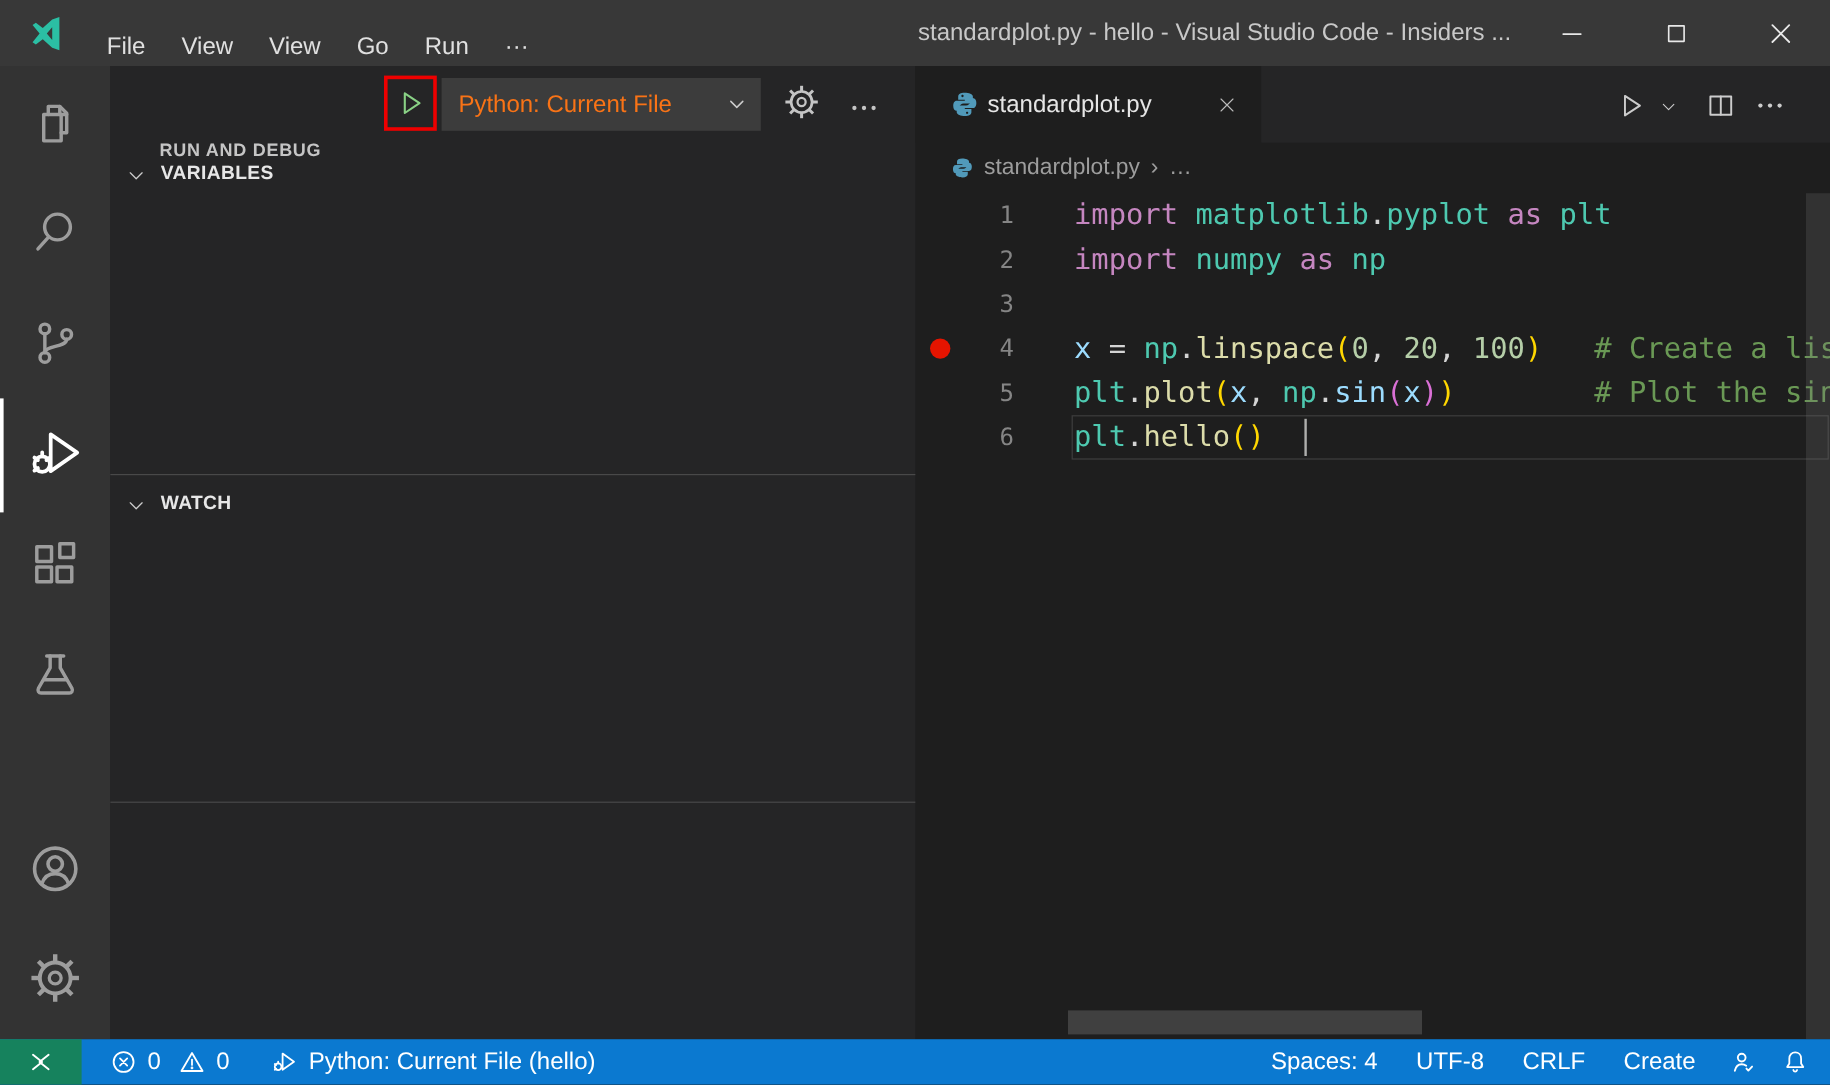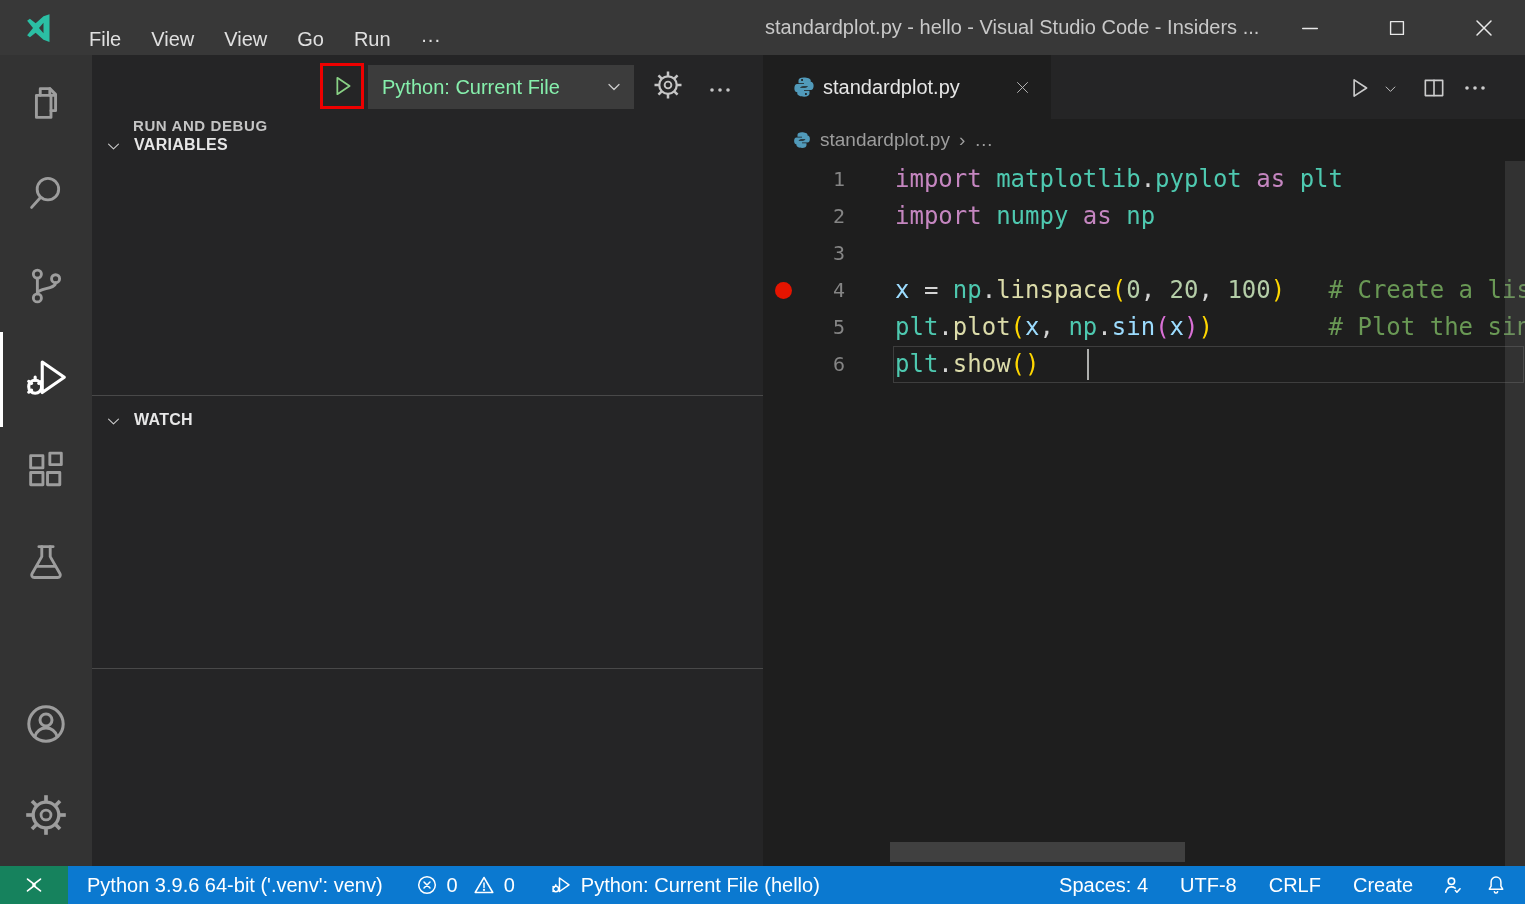--- a/index.html
+++ b/index.html
@@ -20,21 +20,21 @@
   
   #activitybar { left:0; top:55px; width:92px; height:811px; background:#333333; }
   .act-item { position:absolute; left:0; width:92px; height:92px; display:flex; align-items:center; justify-content:center; color:#9D9D9D; }
   .act-item.active { color:#FFFFFF; }
   #active-indicator { left:0; top:277px; width:3px; height:95px; background:#FFFFFF; }
 
   
   #sidebar { left:92px; top:55px; width:671px; height:811px; background:#252526; }
   #run-panel-title { left:41px; top:22px; font-size:15px; font-weight:600; letter-spacing:.6px; color:#C5C5C5;margin-top:40px; }
   #annotation-box { left:228px; top:8px; width:44px; height:46px; border:3px solid #EE0000; display:flex; align-items:center; justify-content:center; }
-  #config-dropdown { left:276px; top:10px; width:266px; height:44px; background:#3C3C3C; display:flex; align-items:center; color:#86efac; font-size:20px; }
+  #config-dropdown { left:276px; top:10px; width:266px; height:44px; background:#3C3C3C; display:flex; align-items:center; color:#f97316; font-size:20px; }
   #config-dropdown .lbl { padding-left:14px; flex:1; white-space:nowrap; }
   #config-dropdown .chev { padding-right:10px; color:#CCCCCC; }
   .tool-ico { color:#C5C5C5; }
   .section-header { position:absolute; left:0; width:671px; height:34px; display:flex; align-items:center; color:#E7E7E7; }
   .section-header .chev { position:absolute; left:13px; top:10px; color:#CCCCCC; }
   .section-header .sect-label { position:absolute; left:42px; font-size:16px; font-weight:700; letter-spacing:.3px; }
   .divider { position:absolute; left:0; width:671px; height:1px; background:rgba(140,140,140,.35); }
 
   
   #editor { left:763px; top:55px; width:762px; height:811px; background:#1E1E1E; overflow:hidden; }
@@ -314,38 +314,35 @@
           <span class="breakpoint"></span>
           <span class="line-number">4</span>
           <span class="code-text"><span style="color: rgb(156, 220, 254);">x</span><span style="color: rgb(212, 212, 212);"> </span><span style="color: rgb(212, 212, 212);">=</span><span style="color: rgb(212, 212, 212);"> </span><span style="color: rgb(78, 201, 176);">np</span><span style="color: rgb(212, 212, 212);">.</span><span style="color: rgb(220, 220, 170);">linspace</span><span style="color: rgb(255, 215, 0);">(</span><span style="color: rgb(181, 206, 168);">0</span><span style="color: rgb(212, 212, 212);">, </span><span style="color: rgb(181, 206, 168);">20</span><span style="color: rgb(212, 212, 212);">, </span><span style="color: rgb(181, 206, 168);">100</span><span style="color: rgb(255, 215, 0);">)</span><span style="color: rgb(212, 212, 212);">   </span><span style="color: rgb(106, 153, 85);"># Create a lis</span></span>
         </div>
         <div class="code-line" style="top: 254px;">
           <span class="line-number">5</span>
           <span class="code-text"><span style="color: rgb(78, 201, 176);">plt</span><span style="color: rgb(212, 212, 212);">.</span><span style="color: rgb(220, 220, 170);">plot</span><span style="color: rgb(255, 215, 0);">(</span><span style="color: rgb(156, 220, 254);">x</span><span style="color: rgb(212, 212, 212);">, </span><span style="color: rgb(78, 201, 176);">np</span><span style="color: rgb(212, 212, 212);">.</span><span style="color: rgb(156, 220, 254);">sin</span><span style="color: rgb(218, 112, 214);">(</span><span style="color: rgb(156, 220, 254);">x</span><span style="color: rgb(218, 112, 214);">)</span><span style="color: rgb(255, 215, 0);">)</span><span style="color: rgb(212, 212, 212);">        </span><span style="color: rgb(106, 153, 85);"># Plot the sin</span></span>
         </div>
         <div class="code-line" style="top: 291px;">
           <span class="line-number">6</span>
-          <span class="code-text"><span style="color: rgb(78, 201, 176);">plt</span><span style="color: rgb(212, 212, 212);">.</span><span style="color: rgb(220, 220, 170);">show</span><span style="color: rgb(255, 215, 0);">()</span></span>
+          <span class="code-text"><span style="color: rgb(78, 201, 176);">plt</span><span style="color: rgb(212, 212, 212);">.</span><span style="color: rgb(220, 220, 170);">hello</span><span style="color: rgb(255, 215, 0);">()</span></span>
         </div>
       </div>
     <div id="cursor" class="abs"></div>
     <div id="vscrollbar" class="abs"></div>
     <div id="hscrollbar" class="abs"></div>
   </div>
 
   <div id="statusbar" class="abs">
     <div id="remote-block">
       <svg class="ico" width="26" height="26" viewBox="0 0 24 24" stroke-width="1.8">
         <path d="M6 6.5 13 12l-7 5.5"></path>
           <path d="M18 6.5 11 12l7 5.5"></path>
       </svg>
     </div>
-    <div class="sb-item" style="margin-left:10px;">
-      <span class="txt">Python 3.9.6 64-bit ('.venv': venv)</span>
-    </div>
     <div class="sb-item" style="margin-left:14px;">
       <svg class="ico" width="24" height="24" viewBox="0 0 24 24" stroke-width="1.6">
           <circle cx="12" cy="12" r="8.3"></circle>
           <path d="M9 9l6 6M15 9l-6 6"></path>
         </svg>
       <span class="txt">0</span>
       <svg class="ico" width="24" height="24" viewBox="0 0 24 24" stroke-width="1.6" style="margin-left:6px;">
           <path d="M12 4.5 20.8 19.5H3.2z"></path>
           <path d="M12 10v4.4"></path>
           <circle cx="12" cy="16.9" r=".4" fill="currentColor"></circle>

